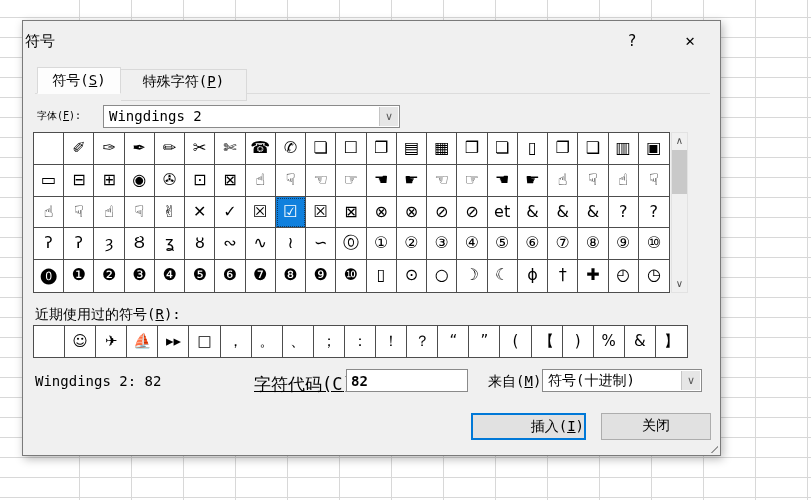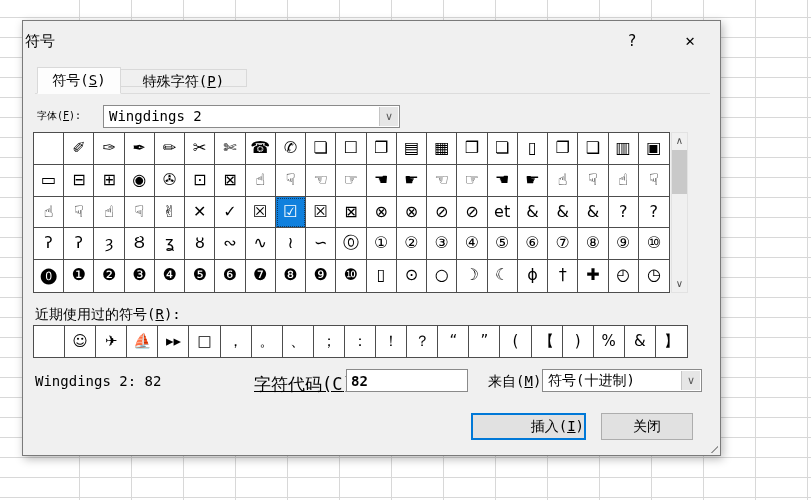--- a/index.html
+++ b/index.html
@@ -29,21 +29,21 @@
   .closebtn { position:absolute; right:14px; top:7px; width:32px; height:25px;
     text-align:center; font-size:16px; line-height:25px; cursor:default; }
 
   
   .tabstrip { position:absolute; left:12px; top:46px; width:675px; height:27px;
     border-bottom:1px solid #dcdcdc; }
   .tab { position:absolute; top:0; height:27px; border:1px solid #d9d9d9;
     font-size:14px; text-align:center; line-height:25px; background:#f0f0f0; }
   .tab.active { background:#fdfdfd; border-bottom:1px solid #fdfdfd; z-index:2; }
   .tab1 { left:2px; width:84px; }
-  .tab2 { left:86px; width:126px; border-left:none; height:18px; top:2px; line-height:23px; }
+  .tab2 { left:86px; width:126px; border-left:none; height:32px; top:2px; line-height:23px; }
   .mn { text-decoration:underline; }
 
   
   .fontlabel { position:absolute; left:14px; top:88px; font-size:10px; }
   .combo { position:absolute; background:#fff; border:1px solid #8a8a8a; font-size:14px; }
   .combo .val { position:absolute; left:5px; top:2px; right:22px; white-space:nowrap; overflow:hidden; }
   .combo .arrow { position:absolute; right:1px; top:1px; bottom:1px; width:19px;
     background:#e6e6e6; border-left:1px solid #c5c5c5; color:#5a5a5a;
     font-size:11px; text-align:center; line-height:19px; font-family:"DejaVu Sans",sans-serif; }
   .font-combo { left:80px; top:84px; width:297px; height:23px; }
@@ -84,21 +84,21 @@
     border:1px solid #8a8a8a; background:#fff; font-size:14px; padding:0 4px;
     font-family:"DejaVu Sans Mono","Liberation Mono",monospace;font-weight:bold; }
   .fromlabel { position:absolute; left:465px; top:352px; font-size:14px; }
 
   
   .btn { position:absolute; top:392px; height:27px; background:#e1e1e1;
     border:1px solid #adadad; font-size:14px; text-align:center; line-height:24px;
     font-family:"DejaVu Sans Mono","Liberation Mono",monospace; cursor:default; }
   .btn.default { border:2px solid #0078d7; line-height:22px;text-align:right; }
   .insert { left:448px; width:115px; }
-  .close  { left:578px; width:92px; }
+  .close  { left:578px; width:110px;font-family:Liberation Serif, serif; }
 
   .grip { position:absolute; right:2px; bottom:2px; width:12px; height:12px;
     background:repeating-linear-gradient(135deg, transparent 0 2px, #9a9a9a 2px 3px, transparent 3px 5px);
     clip-path:polygon(100% 0, 100% 100%, 0 100%); }
 </style>
 </head>
 <body>
 
 <div class="worksheet"></div>
 

